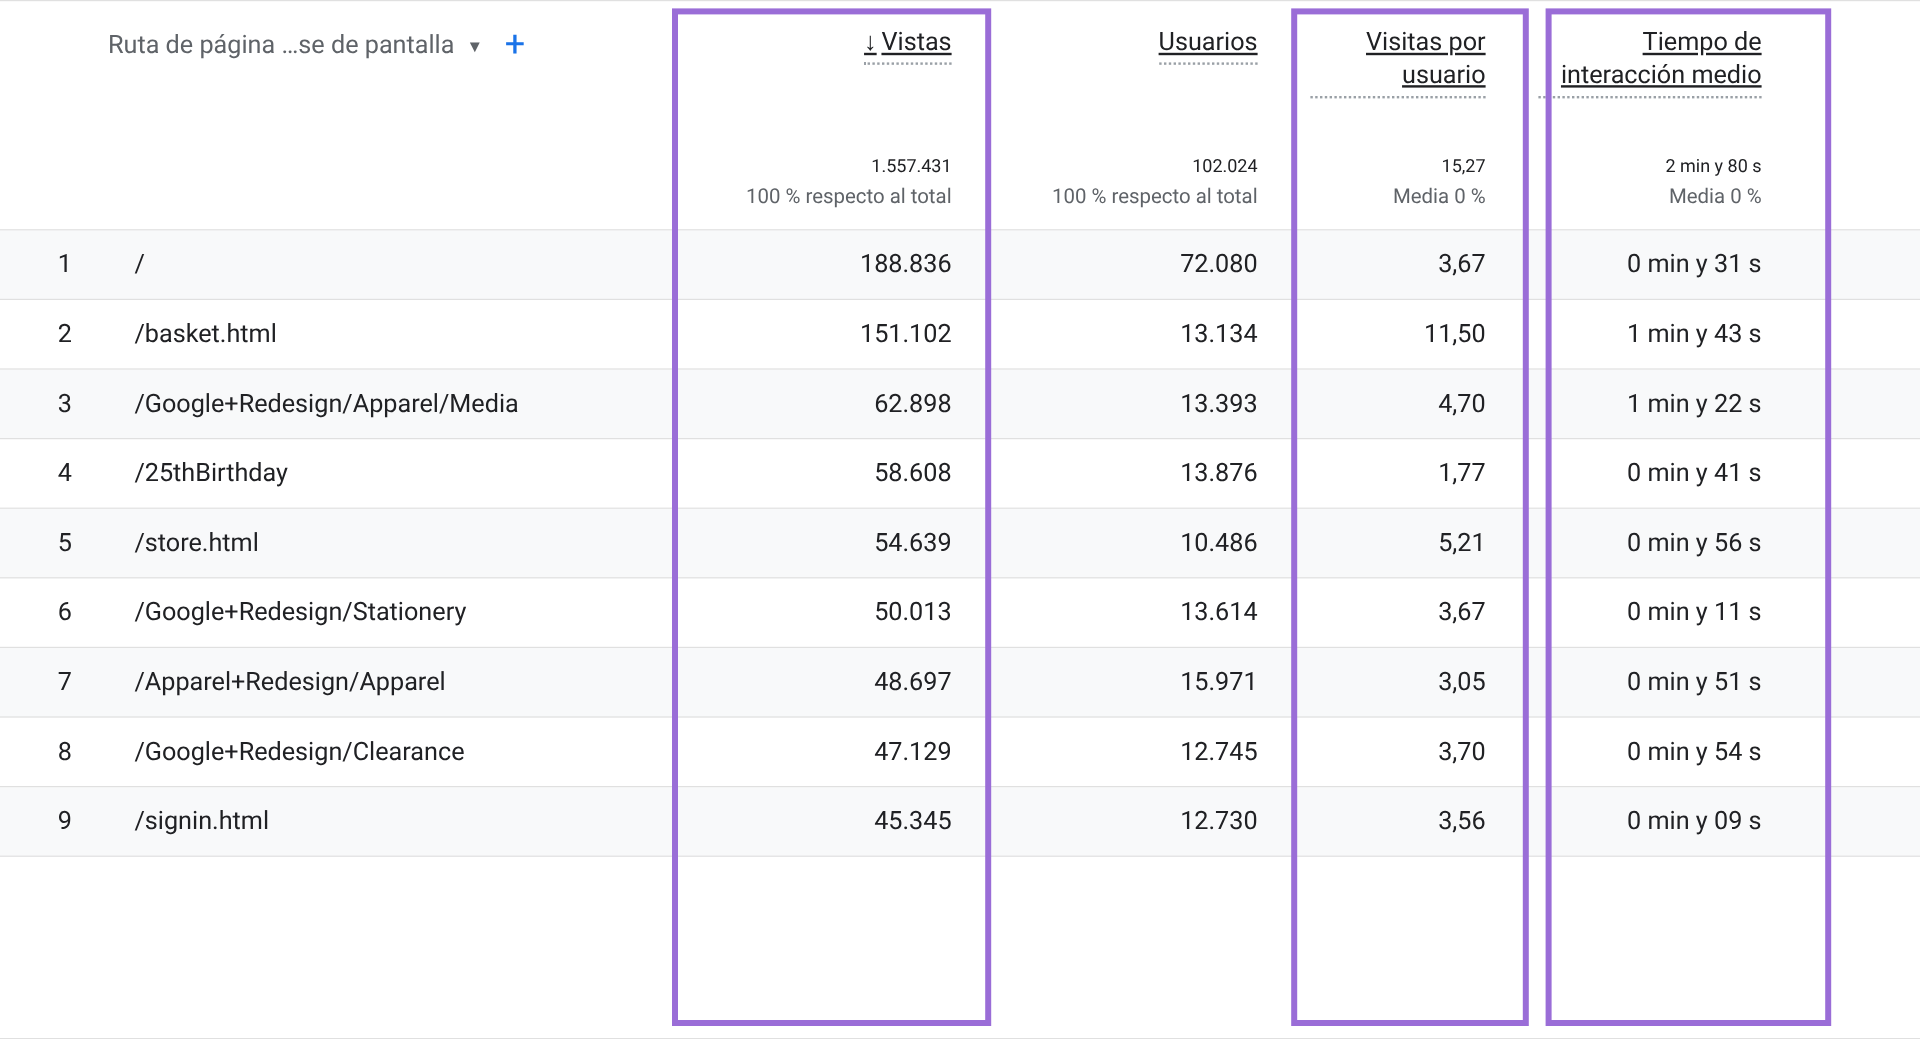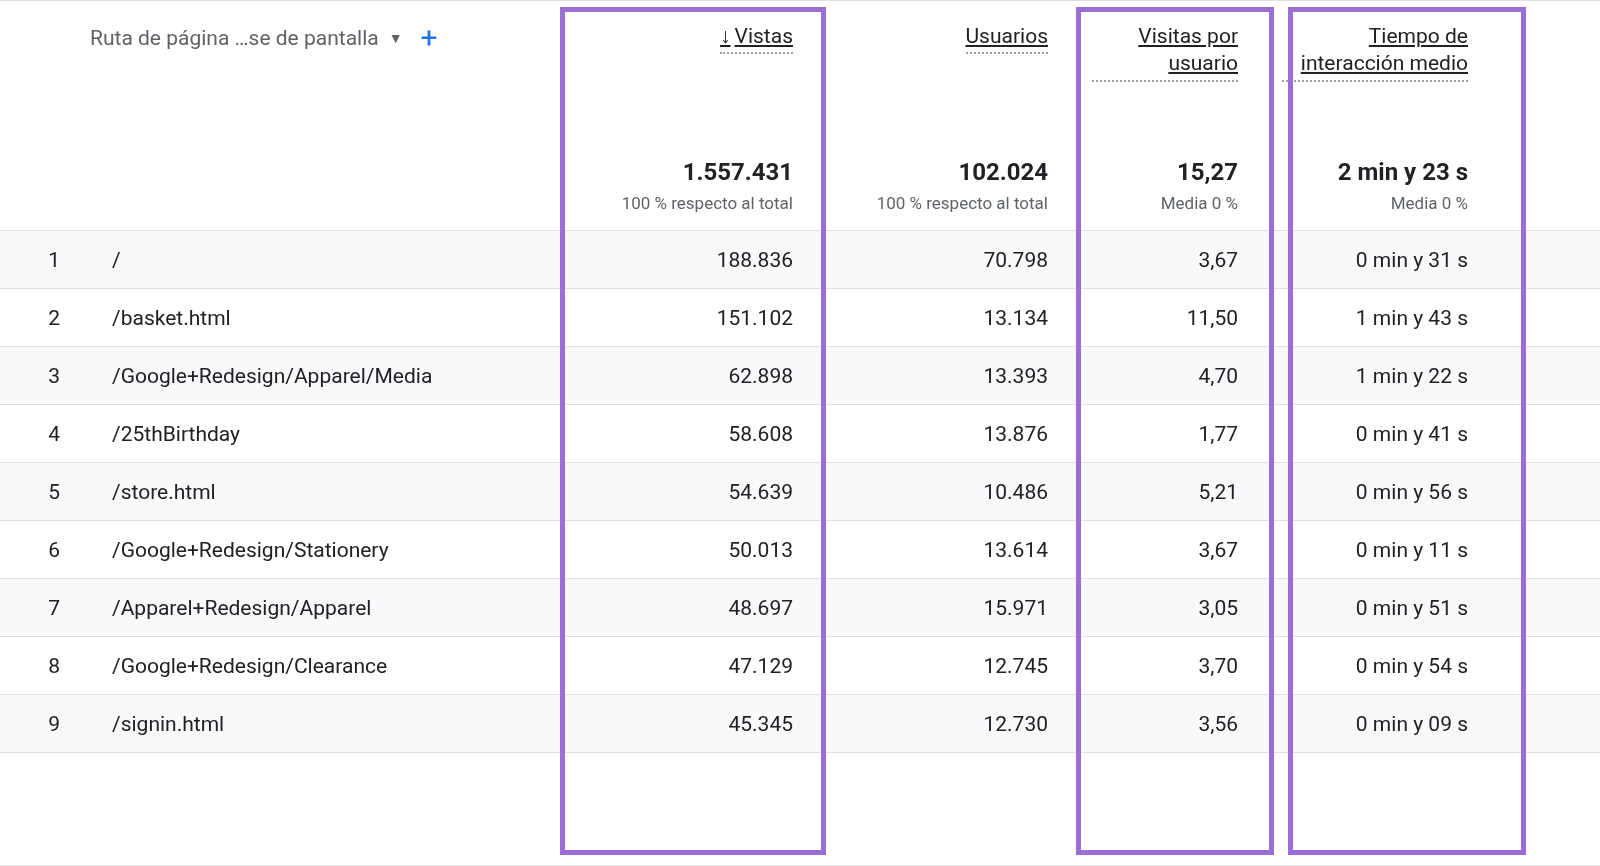--- a/index.html
+++ b/index.html
@@ -87,25 +87,24 @@
   }
   .sort-arrow { color: var(--text); margin-right: 4px; }
 
   tr.totals td {
     border-bottom: 1px solid var(--grid);
     padding: 8px 22px 16px 22px;
     text-align: right;
     vertical-align: bottom;
   }
   tr.totals .big {
-    font-weight: 700;
-    font-size: 24px;
+    font-weight: 400;
+    font-size: 15px;
     display: block;
     margin-bottom: 4px;
-    margin-top: 29px;
   }
   tr.totals .sub {
     color: var(--muted);
     font-size: 17px;
     white-space: nowrap;
   }
 
   tbody.rows tr {
     border-bottom: 1px solid var(--grid);
   }
@@ -191,34 +190,34 @@
         </td>
         <td>
           <span class="big">102.024</span>
           <span class="sub">100 % respecto al total</span>
         </td>
         <td>
           <span class="big">15,27</span>
           <span class="sub">Media 0 %</span>
         </td>
         <td>
-          <span class="big">2 min y 23 s</span>
+          <span class="big">2 min y 80 s</span>
           <span class="sub">Media 0 %</span>
         </td>
         <td></td>
       </tr>
     </thead>
 
     <tbody class="rows" id="rows-body">
 
     <tr>
           <td class="idx">1</td>
           <td class="dim"><span class="path">/</span></td>
           <td>188.836</td>
-          <td>70.798</td>
+          <td>72.080</td>
           <td>3,67</td>
           <td>0 min y 31 s</td>
           <td></td>
         </tr>
         <tr>
           <td class="idx">2</td>
           <td class="dim"><span class="path">/basket.html</span></td>
           <td>151.102</td>
           <td>13.134</td>
           <td>11,50</td>

